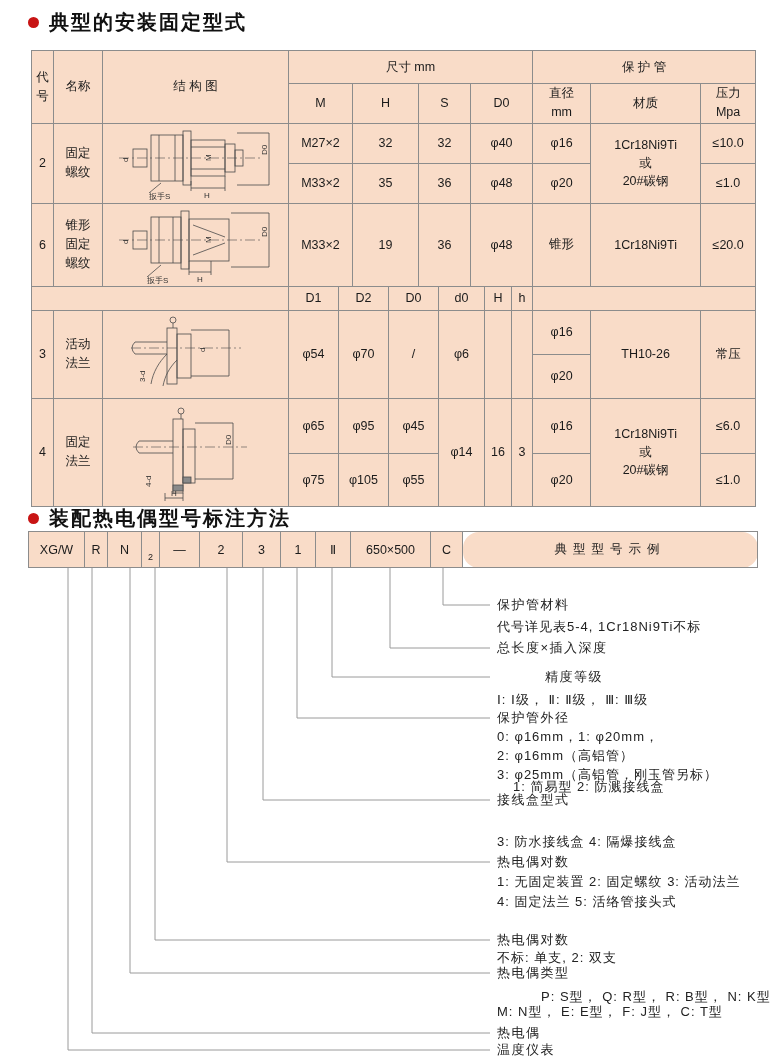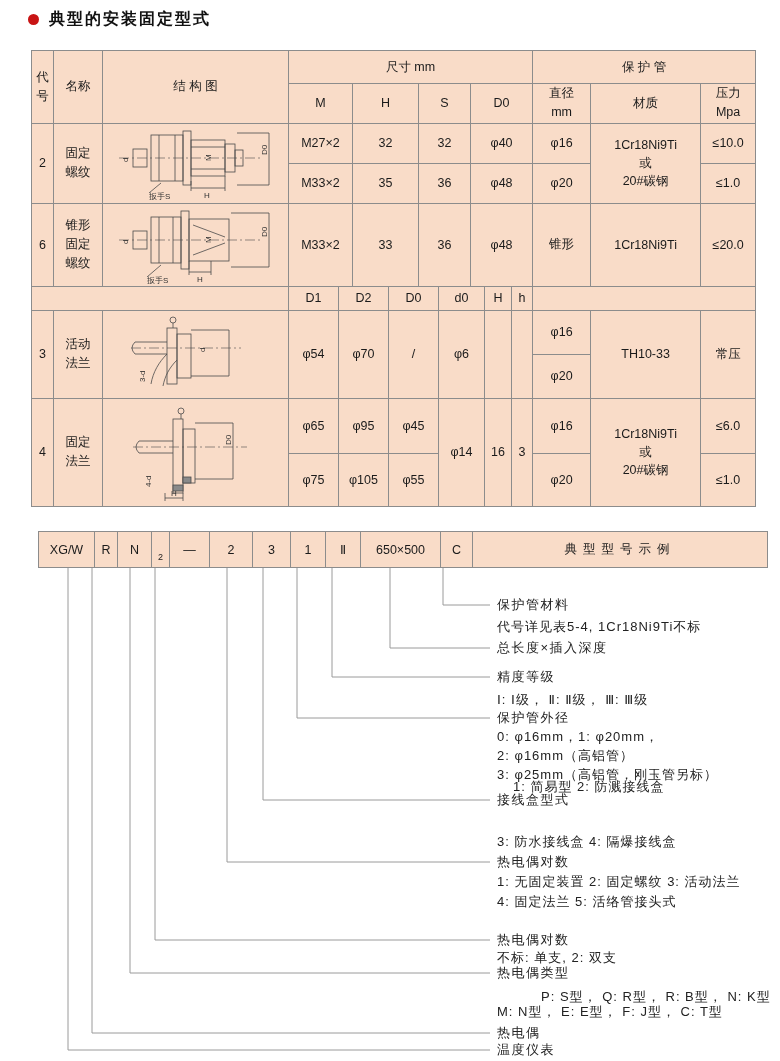--- a/index.html
+++ b/index.html
@@ -1,28 +1,28 @@
 <!DOCTYPE html>
 <html><head>
 <meta charset="utf-8">
 <style>
   html,body{margin:0;padding:0;background:#ffffff;}
   .page{position:relative;width:780px;height:1061px;background:#ffffff;overflow:hidden;
         font-family:"Liberation Sans","DejaVu Sans",sans-serif;color:#1b1b1b;}
   .sec-title{position:absolute;display:flex;align-items:center;gap:10px;
-             font-weight:bold;font-size:16px;letter-spacing:2px;color:#111;}
+             font-weight:bold;font-size:20px;letter-spacing:2px;color:#111;}
   .bullet{width:11px;height:11px;border-radius:50%;background:#c81414;flex:0 0 auto;}
   table.grid{border-collapse:collapse;table-layout:fixed;position:absolute;}
   table.grid td{border:1px solid #8c8c8c;background:#f9dcc8;text-align:center;
                 vertical-align:middle;font-size:12.5px;padding:0;overflow:hidden;color:#1b1b1b;}
   .pre{white-space:pre-line;line-height:1.55;}
   .mat{line-height:1.45;}
   .small-h{font-size:12px;}
   .sub2{font-size:9px;padding-top:14px;display:block;}
-  .example{letter-spacing:6px;font-size:13px;}
+  .example{letter-spacing:6px;font-size:13px;border-radius:16px;}
   .legend-line{position:absolute;left:497px;font-size:13px;letter-spacing:1.5px;
                white-space:nowrap;color:#222;line-height:18px;}
   .legend-detail{letter-spacing:1px;}
   .leaders{position:absolute;left:0;top:568px;}
   .leaders polyline{fill:none;stroke:#9a9a9a;stroke-width:1;}
   .diag{display:block;margin:0 auto;}
   .diag line,.diag rect,.diag polygon,.diag path,.diag circle{stroke:#4a4a4a;fill:none;stroke-width:0.8;}
   .diag .cl{stroke-dasharray:10 3 2 3;stroke-width:0.6;}
   .diag text{stroke:none;fill:#333;font-size:8px;letter-spacing:0;}
 </style>
@@ -149,21 +149,21 @@
           <text transform="rotate(-90 156 32)" x="156" y="32">D0</text>
           <line x1="50" y1="60" x2="36" y2="72"></line>
           <text x="36" y="78">扳手S</text>
           <line x1="78" y1="56" x2="78" y2="70"></line>
               <line x1="100" y1="56" x2="100" y2="70"></line>
           <line x1="78" y1="67" x2="100" y2="67"></line>
           <text x="86" y="77">H</text>
         </svg>
       </td>
       <td colspan="2">M33×2</td>
-      <td colspan="2">33</td>
+      <td colspan="2">19</td>
       <td colspan="2">36</td>
       <td colspan="3">φ48</td>
       <td>锥形</td>
       <td>1Cr18Ni9Ti</td>
       <td>≤20.0</td>
     </tr>
 
     <tr style="height:24px">
       <td colspan="3"></td>
       <td>D1</td>
@@ -198,21 +198,21 @@
           <text transform="rotate(-90 84 40)" x="84" y="40">d</text>
         </svg>
       </td>
       <td rowspan="2">φ54</td>
       <td rowspan="2" colspan="2">φ70</td>
       <td rowspan="2" colspan="2">/</td>
       <td rowspan="2" colspan="2">φ6</td>
       <td rowspan="2"></td>
       <td rowspan="2"></td>
       <td>φ16</td>
-      <td rowspan="2">TH10-33</td>
+      <td rowspan="2">TH10-26</td>
       <td rowspan="2">常压</td>
     </tr>
     <tr style="height:44px">
       <td>φ20</td>
     </tr>
 
     <tr style="height:55px">
       <td rowspan="2">4</td>
       <td rowspan="2" class="pre">固定
 法兰</td>
@@ -254,22 +254,26 @@
     <tr style="height:53px">
       <td>φ75</td>
       <td colspan="2">φ105</td>
       <td colspan="2">φ55</td>
       <td>φ20</td>
       <td>≤1.0</td>
     </tr>
   </tbody>
     </table>
 
-
-  <table class="grid" style="left:38px;top:531px;width:729px;">
+  <div class="sec-title" style="left:28px;top:505px;">
+    <span class="bullet"></span>
+    <span>装配热电偶型号标注方法</span>
+  </div>
+
+  <table class="grid" style="left:28px;top:531px;width:729px;">
     <colgroup>
       <col style="width:56px">
         <col style="width:23px">
         <col style="width:34px">
         <col style="width:18px">
       <col style="width:40px">
         <col style="width:43px">
         <col style="width:38px">
         <col style="width:35px">
       <col style="width:35px">
@@ -308,21 +312,21 @@
     <polyline points="130,0 130,405 490,405"></polyline>
     <polyline points="92,0 92,465 490,465"></polyline>
     <polyline points="68,0 68,482 490,482"></polyline>
   </svg>
 
   <div class="legend-line" style="top:596px;">保护管材料</div>
   <div class="legend-line legend-detail" style="top:618px;">代号详见表5-4, 1Cr18Ni9Ti不标</div>
 
   <div class="legend-line" style="top:639px;">总长度×插入深度</div>
 
-  <div class="legend-line" style="top:668px;">精度等级</div>
+  <div class="legend-line" style="top:668px;margin-left:48px;">精度等级</div>
   <div class="legend-line legend-detail" style="top:691px;">Ⅰ: Ⅰ级， Ⅱ: Ⅱ级， Ⅲ: Ⅲ级</div>
 
   <div class="legend-line" style="top:709px;">保护管外径</div>
   <div class="legend-line legend-detail" style="top:728px;">0: φ16mm，1: φ20mm，</div>
   <div class="legend-line legend-detail" style="top:747px;">2: φ16mm（高铝管）</div>
   <div class="legend-line legend-detail" style="top:766px;">3: φ25mm（高铝管，刚玉管另标）</div>
 
   <div class="legend-line" style="top:791px;">接线盒型式</div>
   <div class="legend-line legend-detail" style="top:778px;margin-left:16px;">1: 简易型  2: 防溅接线盒</div>
   <div class="legend-line legend-detail" style="top:833px;">3: 防水接线盒  4: 隔爆接线盒</div>

